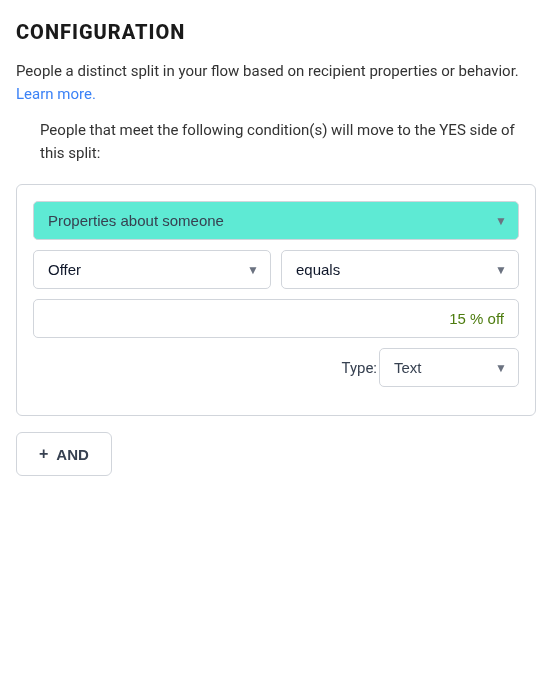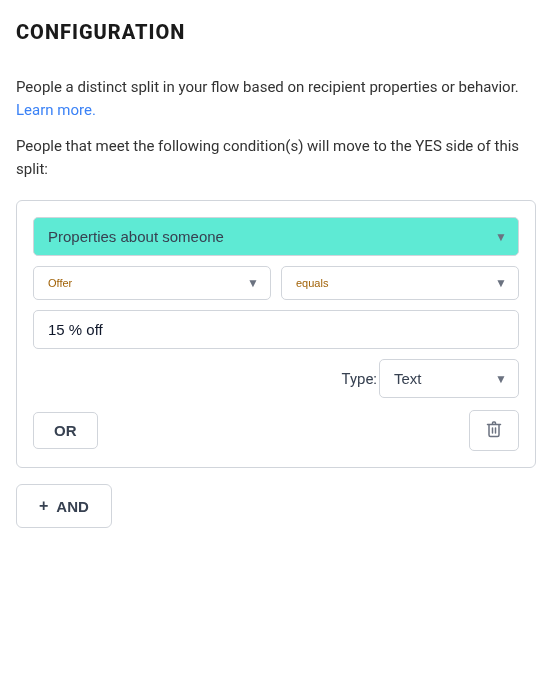--- a/index.html
+++ b/index.html
@@ -15,21 +15,21 @@
       min-height: 692px;
       padding: 20px 16px;
       color: #333333;
     }
 
     .page-title {
       font-size: 20px;
       font-weight: 800;
       letter-spacing: 0.05em;
       color: #1a1a1a;
-      margin-bottom: 32px;
+      margin-bottom: 16px;
       text-transform: uppercase;
     }
 
     .description {
       font-size: 15px;
       line-height: 1.5;
       color: #333333;
       margin-bottom: 14px;
     }
 
@@ -37,20 +37,21 @@
       color: #3b82f6;
       text-decoration: none;
       text-align: center;
     }
 
     .condition-text {
       font-size: 15px;
       line-height: 1.5;
       color: #333333;
       margin-bottom: 20px;
+      margin-left: 24px;
     }
 
     .condition-box {
       border: 1.5px solid #d1d5db;
       border-radius: 6px;
       padding: 16px;
       margin-bottom: 16px;
     }
 
     .select-wrapper {
@@ -95,35 +96,36 @@
     }
 
     .select-half {
       width: 100%;
       appearance: none;
       -webkit-appearance: none;
       background: #ffffff;
       border: 1.5px solid #d1d5db;
       border-radius: 5px;
       padding: 10px 36px 10px 14px;
-      font-size: 11px;
-      color: #a16207;
+      font-size: 15px;
+      color: #0f172a;
       cursor: pointer;
       outline: none;
     }
 
     .text-input {
       width: 100%;
       border: 1.5px solid #d1d5db;
       border-radius: 5px;
       padding: 10px 14px;
       font-size: 15px;
-      color: #0f172a;
+      color: #4d7c0f;
       outline: none;
       margin-bottom: 10px;
+      text-align: right;
     }
 
     .type-row {
       display: flex;
       align-items: center;
       justify-content: flex-end;
       gap: 2px;
       margin-bottom: 12px;
     }
 
@@ -255,29 +257,19 @@
       <select class="select-type">
         <option>Text</option>
         <option>Number</option>
         <option>Date</option>
       </select>
       <span class="chevron-icon">▼</span>
     </div>
   </div>
 
   
-  <div class="actions-row">
-    <button class="or-button">OR</button>
-    <button class="delete-button" title="Delete">
-      <span>
-        <svg width="16" height="18" viewBox="0 0 16 18" fill="none" xmlns="http://www.w3.org/2000/svg">
-          <path d="M3 4.5V15C3 15.8284 3.67157 16.5 4.5 16.5H11.5C12.3284 16.5 13 15.8284 13 15V4.5M1.5 4.5H14.5M6.5 4.5V3C6.5 2.44772 6.94772 2 7.5 2H8.5C9.05228 2 9.5 2.44772 9.5 3V4.5M6.5 8V13M9.5 8V13" stroke="#6b7280" stroke-width="1.5" stroke-linecap="round" stroke-linejoin="round"></path>
-        </svg>
-      </span>
-    </button>
-  </div>
 
 </div>
 
 <button class="and-button">
   <span class="plus-icon">+</span>
   <span>AND</span>
 </button>
 
 </body></html>

